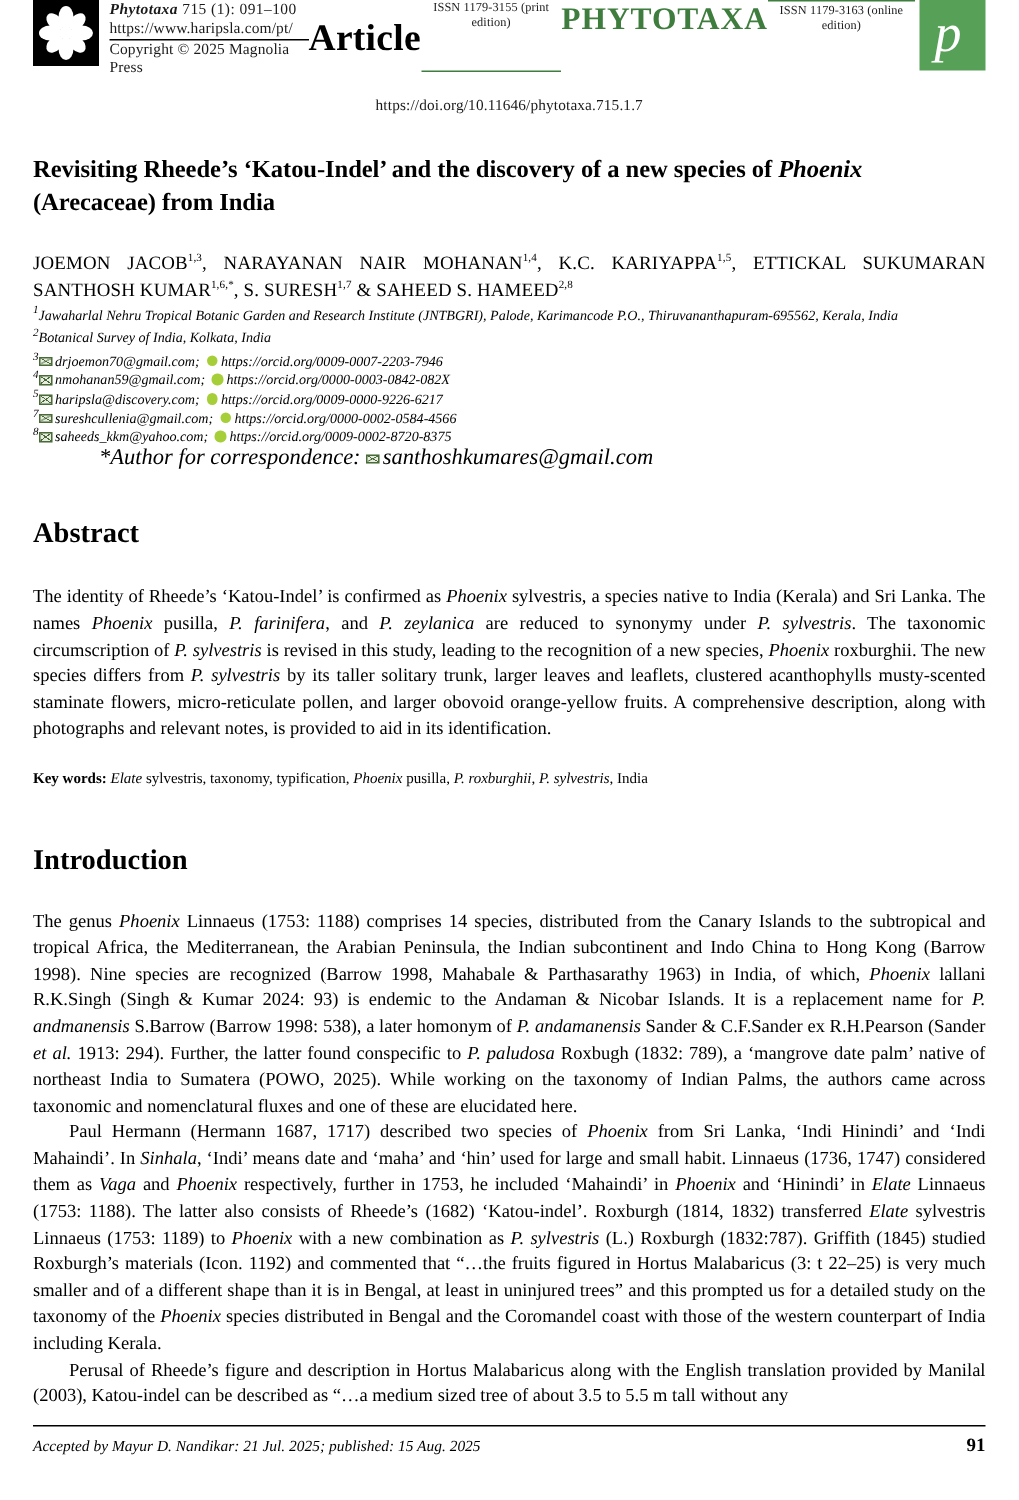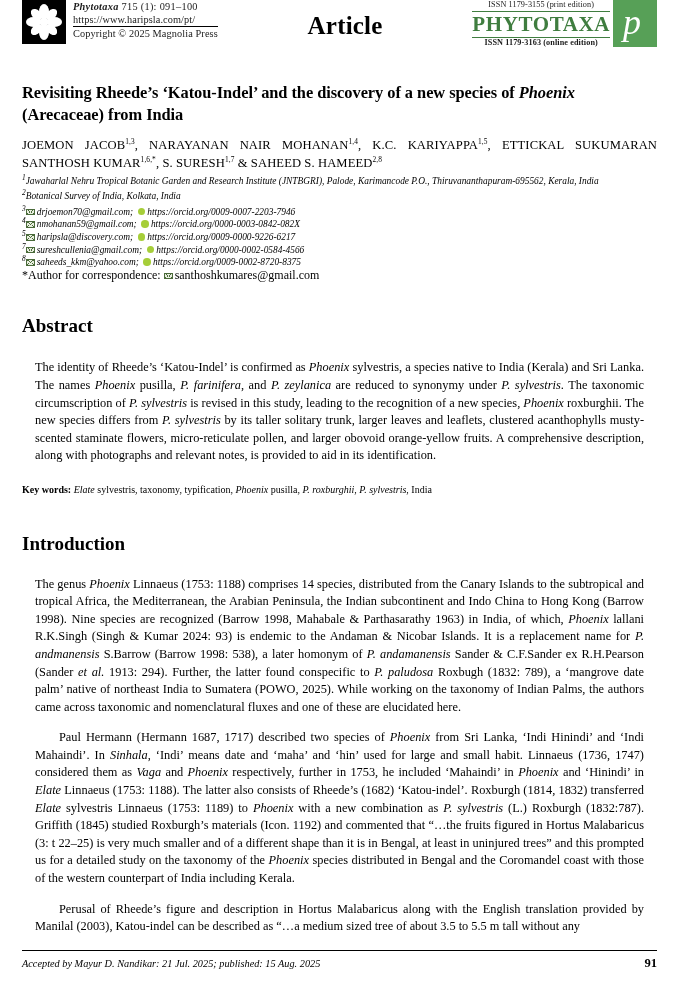--- a/index.html
+++ b/index.html
@@ -69,31 +69,30 @@
     letter-spacing: .2px;
   }
   .mast-right {
     display: flex;
     align-items: stretch;
     height: 48px;
   }
   .issn-block {
     text-align: center;
     display: flex;
-    flex-direction: column;
     justify-content: space-between;
   }
   .issn-line {
     font-size: 8.2px;
     color: #1a1a1a;
     letter-spacing: .1px;
     line-height: 10px;
   }
   .issn-top { border-bottom: 1.2px solid #3f7d3f; padding-bottom: .5px; }
-  .issn-bot { border-top: 1.2px solid #3f7d3f; padding-top: .5px; font-weight: bold; }
+  .issn-bot { border-top: 1.2px solid #3f7d3f; padding-top: .5px; }
   .phytotaxa-word {
     color: #3f7d3f;
     font-size: 21px;
     font-weight: bold;
     letter-spacing: .6px;
     line-height: 24px;
     font-family: "Liberation Serif", serif;
   }
   .p-logo {
     width: 44px;
@@ -126,21 +125,21 @@
     font-size: 16.4px;
     font-weight: bold;
     line-height: 21.5px;
     margin-top: 26px;
     letter-spacing: -.05px;
   }
   .title em { font-style: italic; }
 
   
   .authors {
-    margin-top: 12px;
+    margin-top: 22px;
     font-size: 12.6px;
     line-height: 17.5px;
     text-align: justify;
     letter-spacing: .1px;
   }
   .authors sup, .aff sup, .contact sup {
     font-size: 7.4px;
     vertical-align: super;
     line-height: 0;
   }
@@ -181,34 +180,34 @@
   }
   .orcid-icon {
     display: inline-block;
     width: 7.5px;
     height: 7.5px;
     border-radius: 50%;
     background: #a6ce39;
     vertical-align: -0.5px;
     margin-right: 2px;
   }
-  .star-note { font-size: 12px; line-height: 12.6px; }
+  .star-note { font-style: italic; font-size: 15px; line-height: 12.6px; margin-left: 44px; }
 
   
   .sec-head {
     font-size: 19px;
     font-weight: bold;
     margin-top: 34px;
     margin-bottom: 0;
   }
   .body-p {
     font-size: 12.35px;
     line-height: 17.6px;
     text-align: justify;
-    margin: 13px;
+    margin: 0;
     letter-spacing: 0px;
     text-justify: inter-word;
   }
   .body-p em { font-style: italic; }
   .abstract-body { margin-top: 22px; }
   .keywords { margin-top: 16px; font-size: 10px; line-height: 17.6px; }
   .keywords b { font-weight: bold; }
   .keywords em { font-style: italic; }
   .intro-body { margin-top: 21px; }
   .indent { text-indent: 24px; }
@@ -272,20 +271,21 @@
         <div class="issn-line issn-top">ISSN 1179-3155 (print edition)</div>
         <div class="phytotaxa-word">PHYTOTAXA</div>
         <div class="issn-line issn-bot">ISSN 1179-3163 (online edition)</div>
       </div>
       <div class="p-logo">
         <span class="glyph">p</span>
       </div>
     </div>
   </div>
 
+  <div class="doi">https://doi.org/10.11646/phytotaxa.715.1.7</div>
 
   <div class="title"><span>Revisiting Rheede’s ‘Katou-Indel’ and the discovery of a new species of </span><em>Phoenix</em><span> (Arecaceae) from India</span></div>
 
   <div class="authors"><span>JOEMON JACOB</span><sup>1,3</sup>, <span>NARAYANAN NAIR MOHANAN</span><sup>1,4</sup>, <span>K.C. KARIYAPPA</span><sup>1,5</sup>, <span>ETTICKAL SUKUMARAN SANTHOSH KUMAR</span><sup>1,6,*</sup>, <span>S. SURESH</span><sup>1,7</sup> &amp; <span>SAHEED S. HAMEED</span><sup>2,8</sup></div>
 
   <div class="aff"><sup>1</sup><span>Jawaharlal Nehru Tropical Botanic Garden and Research Institute (JNTBGRI), Palode, Karimancode P.O., Thiruvananthapuram-695562, Kerala, India</span></div>
   <div class="aff"><sup>2</sup><span>Botanical Survey of India, Kolkata, India</span></div>
 
   <div class="contacts">
 

